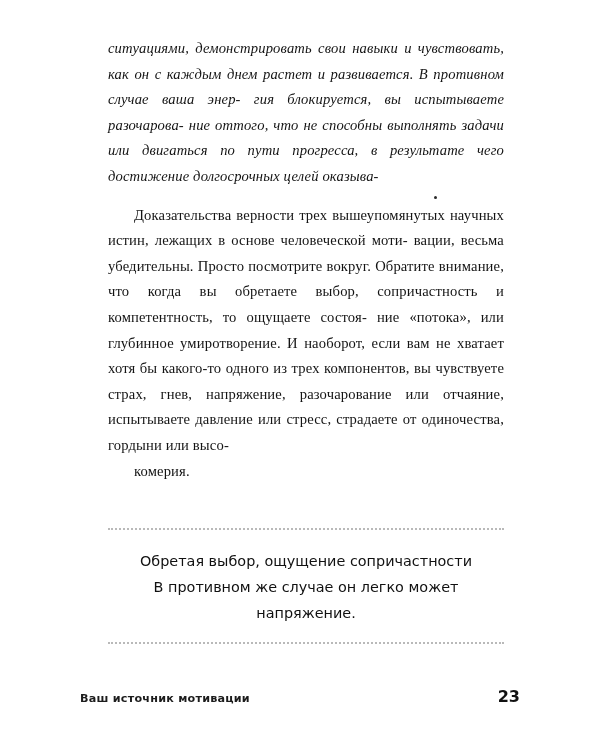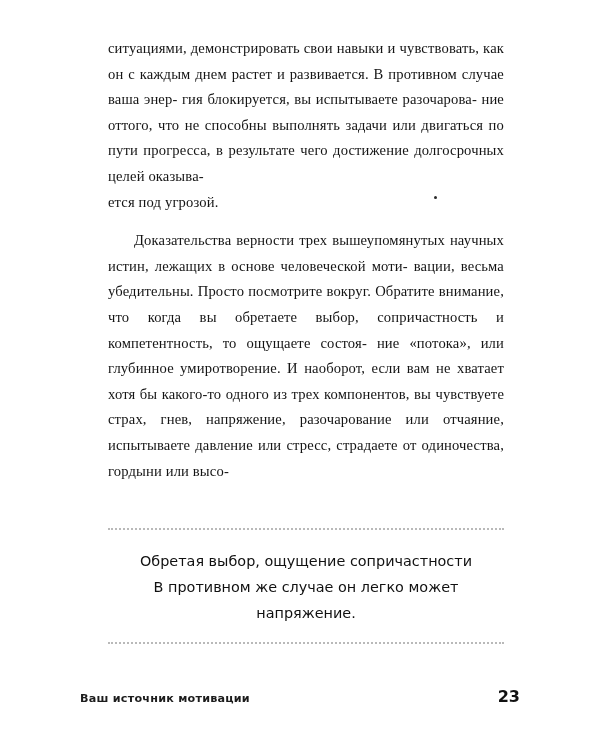--- a/index.html
+++ b/index.html
@@ -26,20 +26,21 @@
     font-size: 14.6px;
     line-height: 25.6px;
     text-align: justify;
     text-justify: inter-word;
     color: #141414;
     margin: 0;
     letter-spacing: 0.01em;
   }
   .para.first {
     text-indent: 0;
+    font-style: italic;
   }
   .para.second {
     text-indent: 26px;
     margin-top: 13px;
   }
   
   .para span.lastline {
     display: block;
     text-align: left;
   }
@@ -100,36 +101,36 @@
 <div class="page">
 
   <p class="para first">
     <span>ситуациями, демонстрировать свои навыки</span>
     <span>и чувствовать, как он с каждым днем растет</span>
     <span>и развивается. В противном случае ваша энер-</span>
     <span>гия блокируется, вы испытываете разочарова-</span>
     <span>ние оттого, что не способны выполнять задачи</span>
     <span>или двигаться по пути прогресса, в результате</span>
     <span>чего достижение долгосрочных целей оказыва-</span>
-    <span class="lastline">ется под угрозой.</span>
   </p>
 
   <div class="stray-dot"></div>
 
   <p class="para second">
     <span>Доказательства верности трех вышеупомянутых</span>
     <span>научных истин, лежащих в основе человеческой моти-</span>
     <span>вации, весьма убедительны. Просто посмотрите вокруг.</span>
     <span>Обратите внимание, что когда вы обретаете выбор,</span>
     <span>сопричастность и компетентность, то ощущаете состоя-</span>
     <span>ние «потока», или глубинное умиротворение. И наоборот,</span>
     <span>если вам не хватает хотя бы какого-то одного из трех</span>
     <span>компонентов, вы чувствуете страх, гнев, напряжение,</span>
     <span>разочарование или отчаяние, испытываете давление или</span>
     <span>стресс, страдаете от одиночества, гордыни или высо-</span>
+    <span class="lastline">комерия.</span>
   </p>
 
   <div class="pullquote">
     <span class="qline">Обретая выбор, ощущение сопричастности</span>
     <span class="qline">В противном же случае он легко может</span>
     <span class="qline">напряжение.</span>
   </div>
 
   <div class="footer">
     <div class="footer-title">Ваш источник мотивации</div>

